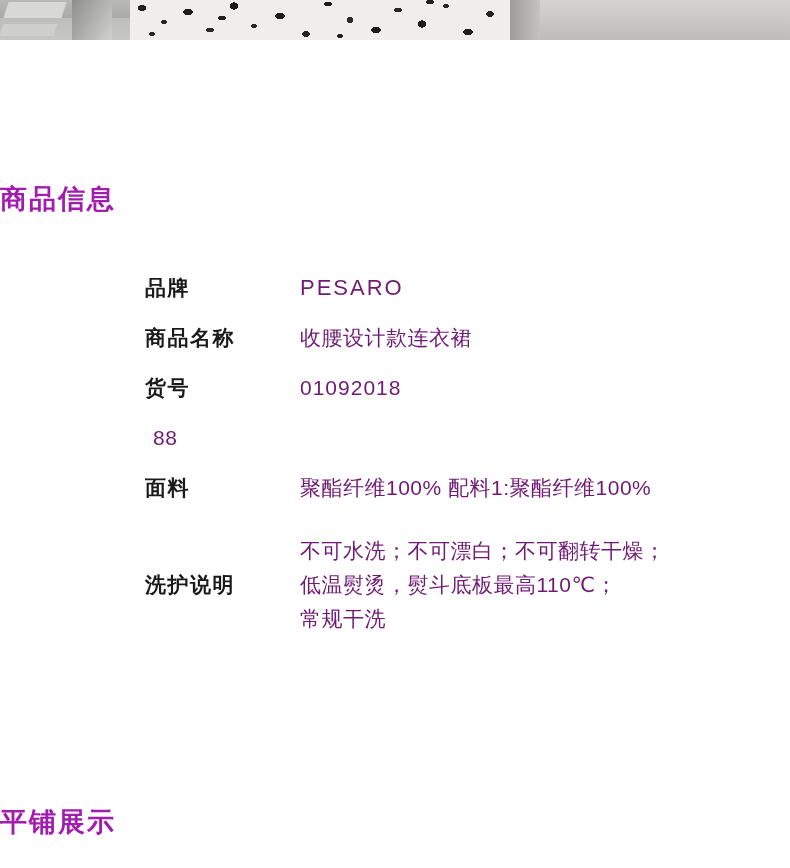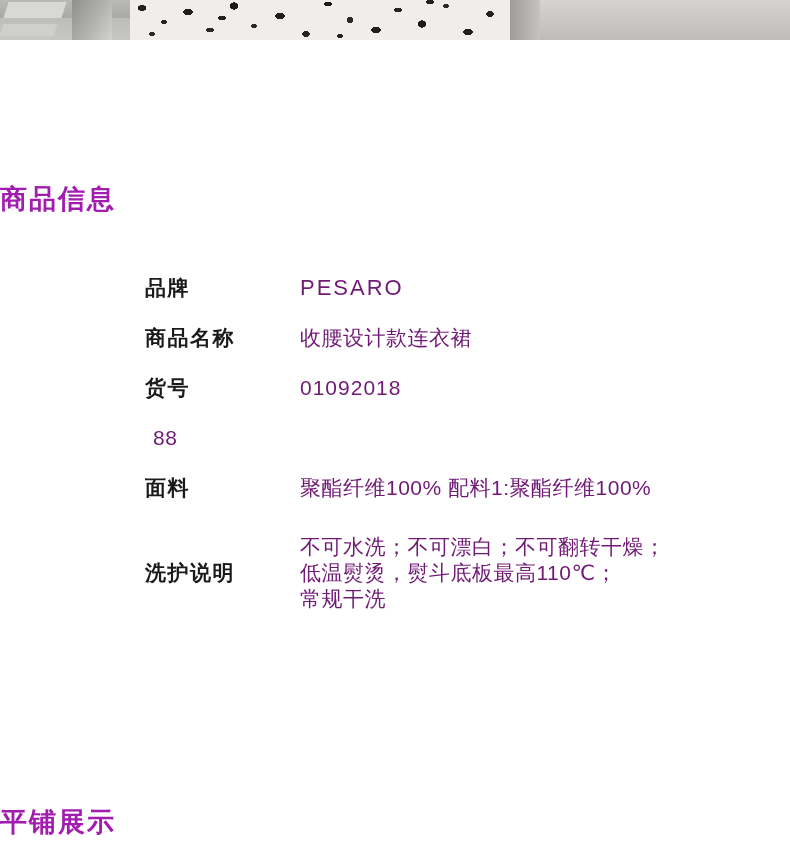--- a/index.html
+++ b/index.html
@@ -125,21 +125,21 @@
     letter-spacing: 0.5px;
     white-space: pre-line;
   }
   .info-value.brand {
     letter-spacing: 2px;
     font-size: 22px;
   }
   .info-value.price { letter-spacing: 1px; }
   .info-value.sku   { letter-spacing: 1px; }
   .info-value.color { padding-left: 8px; }
-  .info-value.care  { line-height: 26px; }
+  .info-value.care  { line-height: 34px; }
 
   
   #flat-title {
     position: absolute;
     left: 0;
     right: 0;
     bottom: 6px;
     margin-top: 12px;
   }
 </style>

